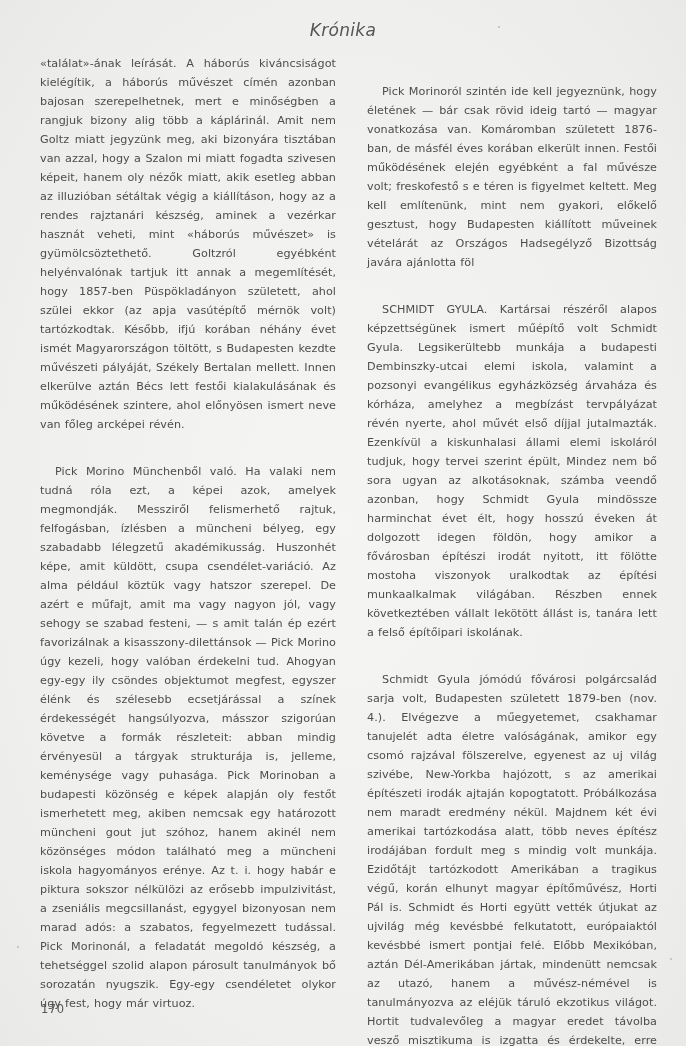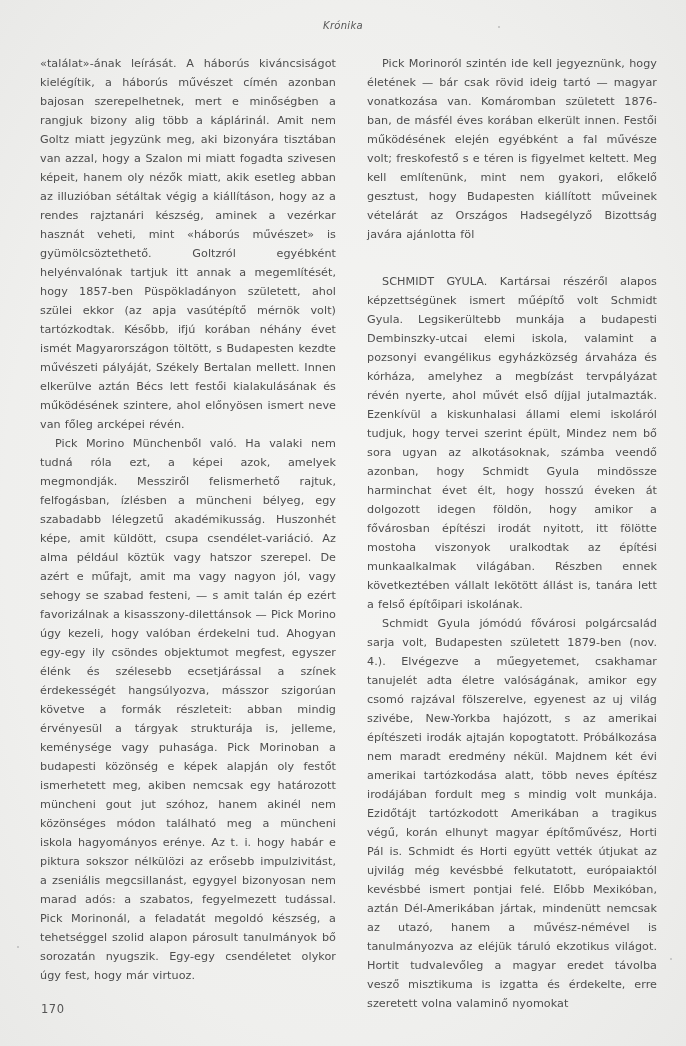--- a/index.html
+++ b/index.html
@@ -22,21 +22,21 @@
         radial-gradient(ellipse at 50% 50%, #f5f5f3 0%, #efefed 70%, #e9e9e7 100%);
     }
     .running-head {
       position: absolute;
       top: 20px;
       left: 0;
       width: 686px;
       text-align: center;
       font-family: "DejaVu Sans", sans-serif;
       font-style: italic;
-      font-size: 10px;
+      font-size: 17px;
       color: #555;
       letter-spacing: 0.3px;
     }
     .column {
       position: absolute;
       top: 54px;
       font-size: 11.2px;
       line-height: 19.0px;
       text-align: justify;
       color: #4d4d4d;
@@ -51,20 +51,21 @@
       left: 367px;
       width: 290px;
     }
     .para {
       margin: 0;
       text-indent: 0;
       hyphens: manual;
     }
     .para.indent {
       text-indent: 15px;
+      margin-top: 28px;
     }
     .para.gap-before {
       margin-top: 28px;
     }
     .folio {
       position: absolute;
       top: 1002px;
       left: 41px;
       font-size: 11.5px;
       color: #555;

